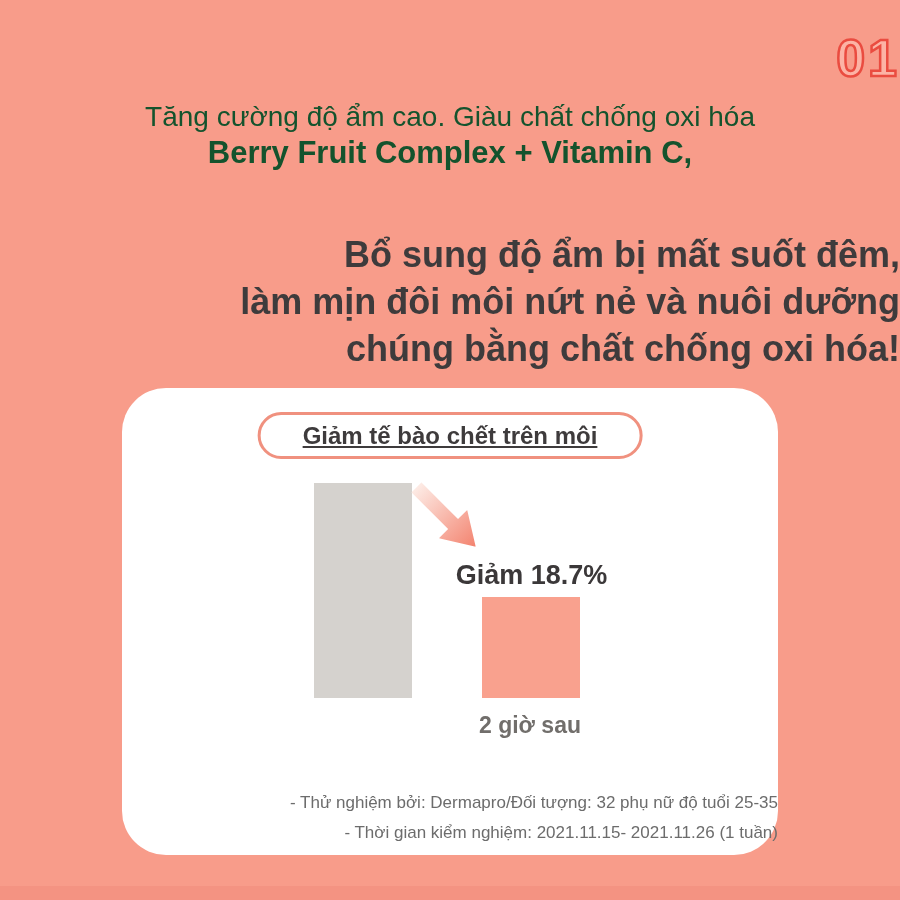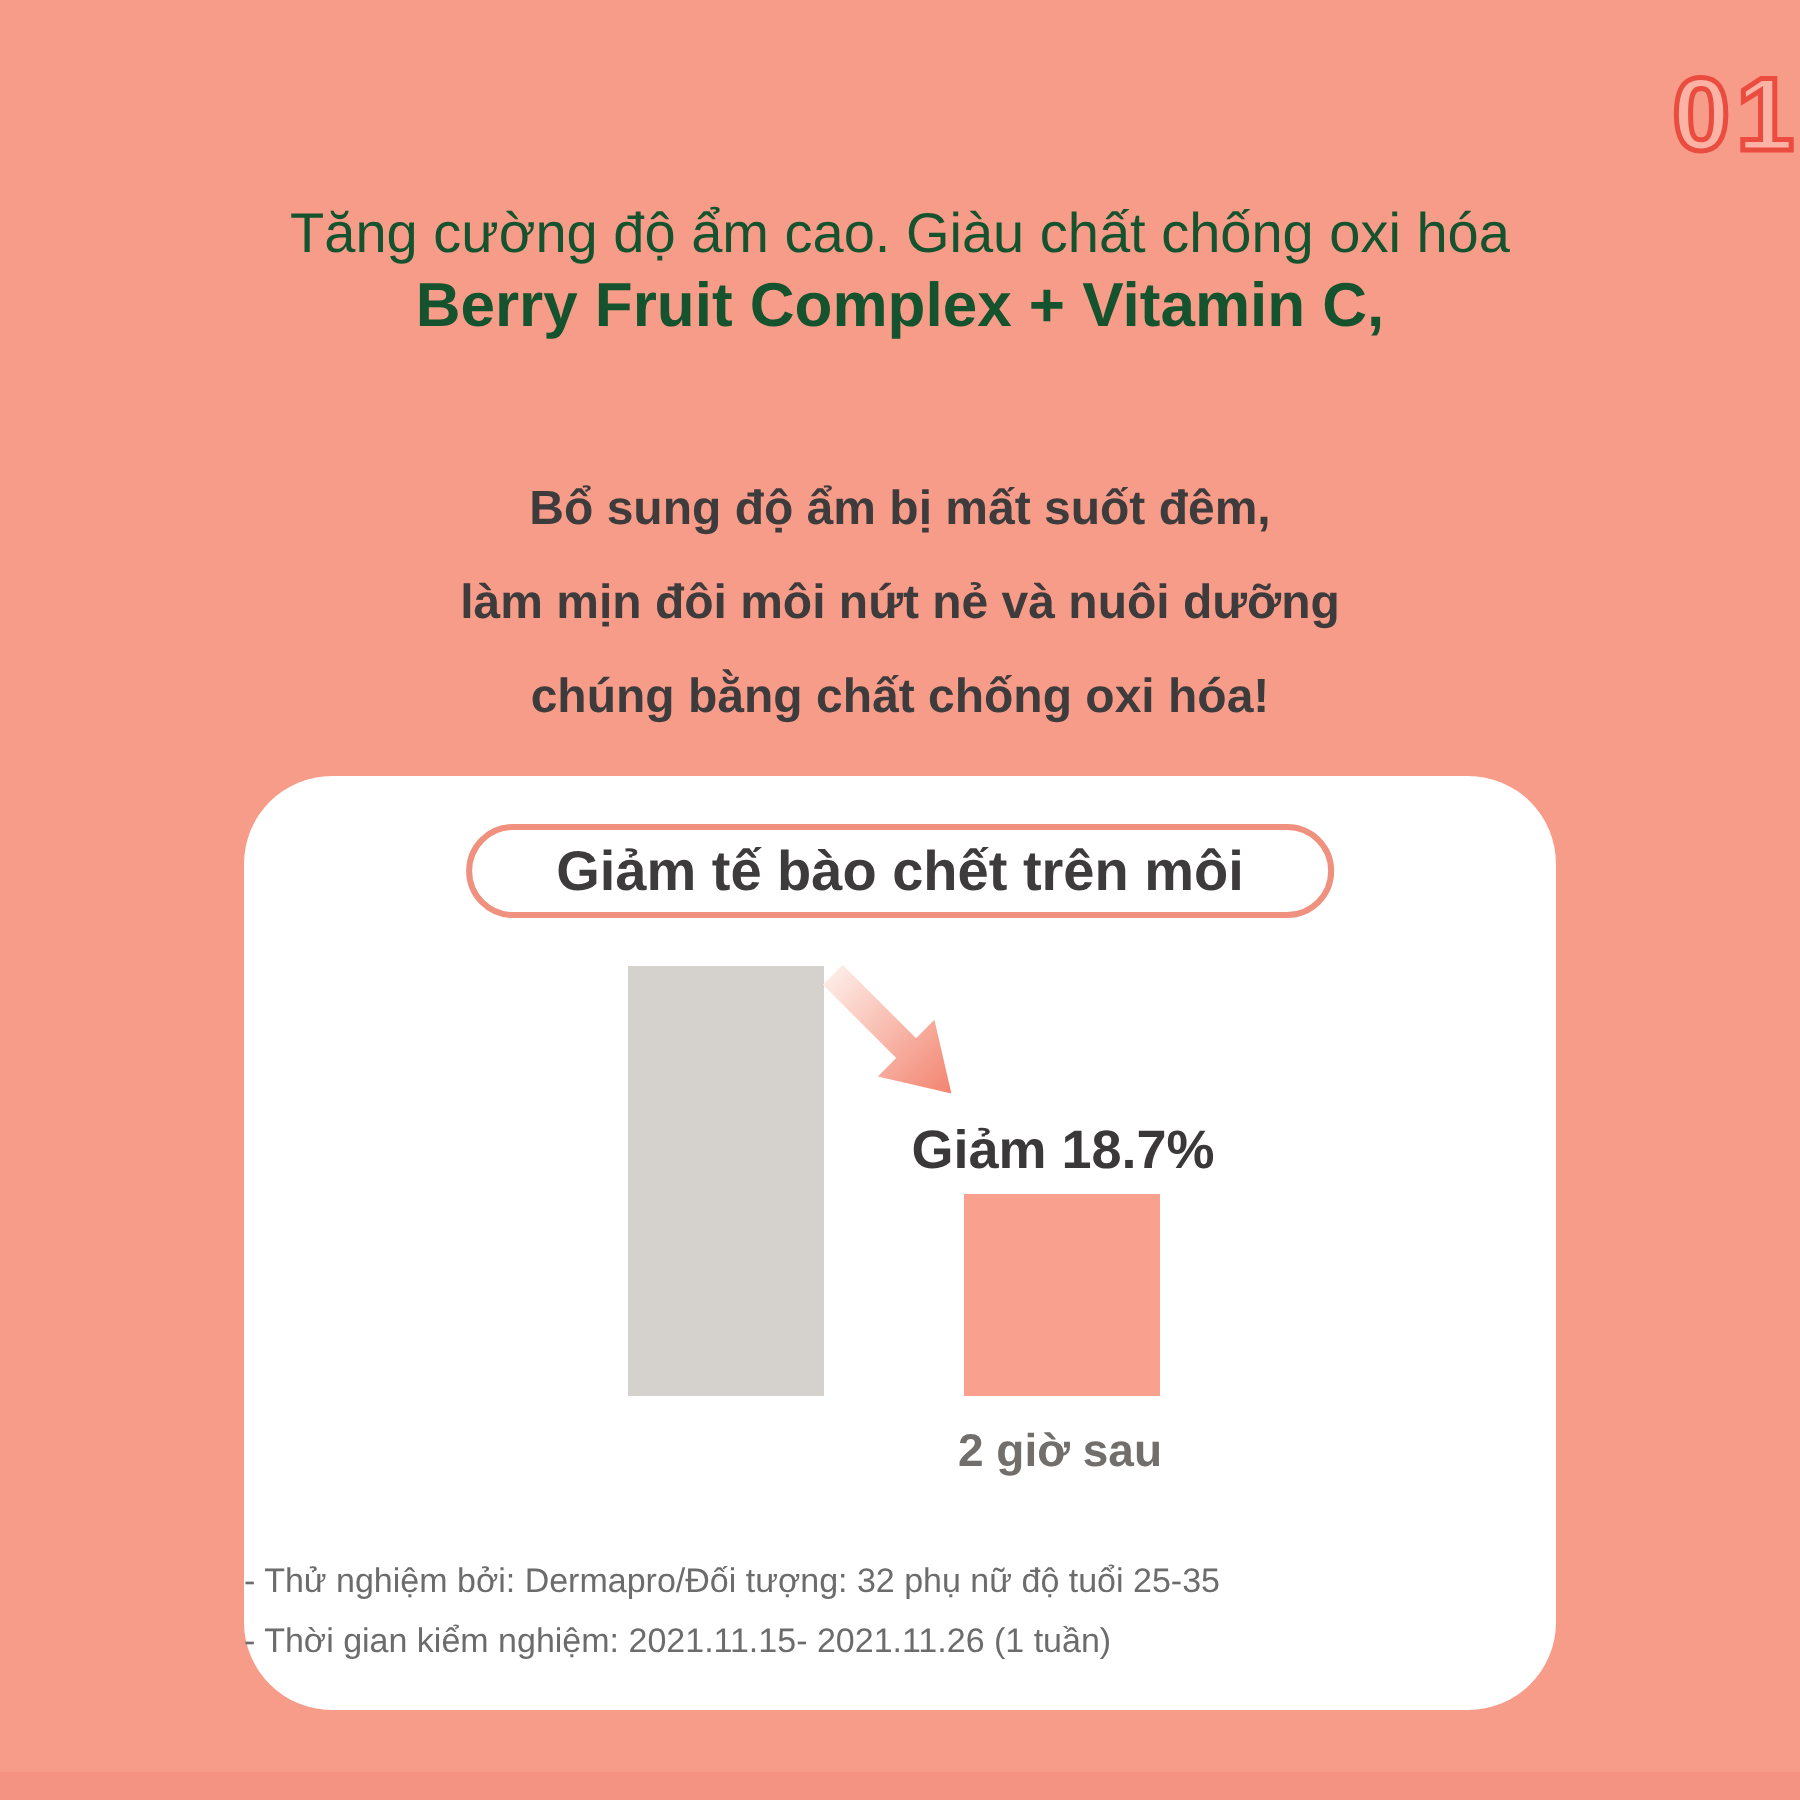--- a/index.html
+++ b/index.html
@@ -51,23 +51,23 @@
   .intro .l2, .intro .l3 {
     font-size: 31px;
     font-weight: 700;
     line-height: 36px;
   }
   .benefit {
     position: absolute;
     top: 231px;
     left: 0;
     width: 100%;
-    text-align: center;
+    text-align: right;
     color: #3e3b3c;
-    font-size: 24px;
+    font-size: 36px;
     font-weight: 700;
   }
   .benefit div { line-height: 47px; }
   .card {
     position: absolute;
     left: 122px;
     top: 388px;
     width: 656px;
     height: 467px;
     background: #ffffff;
@@ -77,24 +77,25 @@
     position: absolute;
     top: 24px;
     left: 50%;
     transform: translateX(-50%);
     box-sizing: border-box;
     height: 47px;
     line-height: 41px;
     padding: 0 42px;
     border: 3px solid #f0917f;
     border-radius: 26px;
-    font-size: 28px;
+    font-size: 24px;
     font-weight: 700;
     color: #3e3b3c;
     white-space: nowrap;
+    text-decoration: underline;
   }
   .bar {
     position: absolute;
   }
   .bar.before {
     left: 192px;
     top: 95px;
     width: 98px;
     height: 215px;
     background: #d5d2ce;
@@ -131,24 +132,24 @@
     text-align: center;
     font-size: 23px;
     font-weight: 700;
     color: #716e6b;
     white-space: nowrap;
   }
   .axis-label.before { left: 128px; width: 220px; }
   .axis-label.after  { left: 328px; width: 160px; }
   .footnotes {
     position: absolute;
-    top: 388px;
-    left: 0;
-    width: 100%;
-    text-align: left;
+    top: 400px;
+    left: 0;
+    width: 100%;
+    text-align: right;
     font-size: 17px;
     color: #6c6c6c;
   }
   .footnotes div { line-height: 30px; }
 </style>
 </head>
 <body>
 
 <div class="canvas">
 

